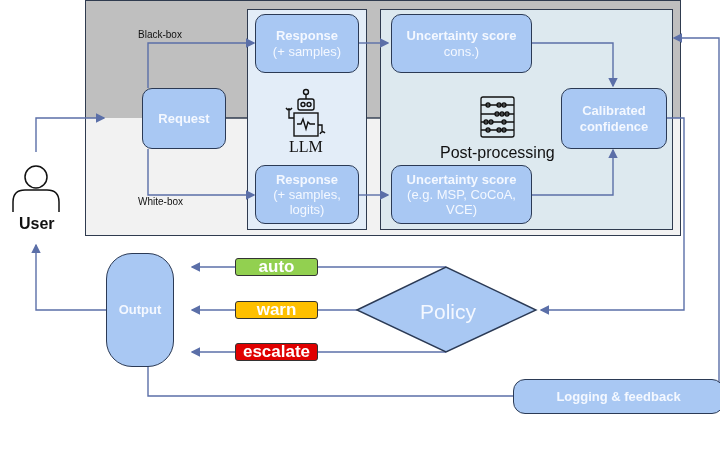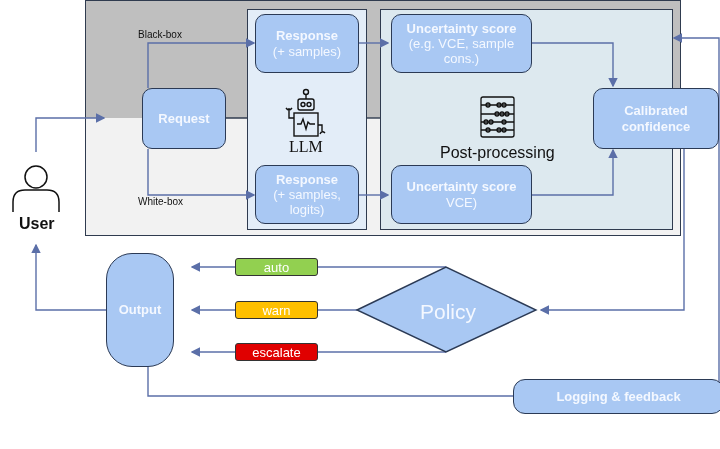--- a/index.html
+++ b/index.html
@@ -8,21 +8,21 @@
   .region-top { left: 86px; top: 1px; width: 595px; height: 117px; background: #bfbfbf; }
   .region-bottom { left: 86px; top: 118px; width: 595px; height: 118px; background: #f2f2f2; }
   .outer-frame { left: 85px; top: 0px; width: 596px; height: 236px; border: 1.5px solid #2f3b4f; box-sizing: border-box; }
   .panel { background: #dde9f3; border: 1.5px solid #2f3b4f; box-sizing: border-box; }
   .llm-panel { left: 247px; top: 9px; width: 120px; height: 221px; background: #e3edf8; }
   .post-panel { left: 380px; top: 9px; width: 293px; height: 221px; background: #dde9ef; }
   .box { background: #a9c8f3; border: 1.5px solid #2b3a55; border-radius: 10px; box-sizing: border-box; color: #f4f8ff; display: flex; flex-direction: column; align-items: center; justify-content: center; text-align: center; line-height: 1.18; }
   .box .b { font-weight: bold; font-size: 13px; }
   .box .n { font-size: 13px; }
   .label { font-size: 10px; color: #111; }
-  .badge { border: 1.5px solid #333; border-radius: 3px; box-sizing: border-box; color: #fff; font-weight: normal; font-size: 13px; display: flex; align-items: center; justify-content: center; }
+  .badge { border: 1.5px solid #333; border-radius: 3px; box-sizing: border-box; color: #fff; font-weight: bold; font-size: 17px; display: flex; align-items: center; justify-content: center; }
   svg.lines { position: absolute; left: 0; top: 0; }
   .caption { font-size: 16px; color: #111; }
 </style>
 </head>
 <body>
 
 <div class="abs region-top"></div>
 <div class="abs region-bottom"></div>
 <div class="abs outer-frame"></div>
 <div class="abs panel llm-panel"></div>
@@ -118,30 +118,30 @@
 </div>
 <div class="abs box" style="left:255px;top:165px;width:104px;height:59px;">
   <span class="b">Response</span>
   <span class="n">(+ samples,</span>
   <span class="n">logits)</span>
 </div>
 <div class="abs caption" style="left:289px;top:138px;font-family:Liberation Serif, serif;">LLM</div>
 
 <div class="abs box" style="left:391px;top:14px;width:141px;height:59px;">
   <span class="b">Uncertainty score</span>
-  <span class="n">(e.g. VCE, sample</span>
   <span class="n">cons.)</span>
 </div>
 <div class="abs box" style="left:391px;top:165px;width:141px;height:59px;">
   <span class="b">Uncertainty score</span>
+  <span class="n">(e.g. MSP, CoCoA,</span>
   <span class="n">VCE)</span>
 </div>
 <div class="abs caption" style="left:440px;top:144px;">Post-processing</div>
 
-<div class="abs box" style="left:561px;top:88px;width:126px;height:61px;margin-left:32px;">
+<div class="abs box" style="left:561px;top:88px;width:106px;height:61px;">
   <span class="b">Calibrated</span>
   <span class="b">confidence</span>
 </div>
 
 <div class="abs" style="left:420px;top:300px;font-size:21px;color:#f4f8ff;text-align:center;">Policy</div>
 
 <div class="abs badge" style="left:235px;top:258px;width:83px;height:18px;background:#92d050;">auto</div>
 <div class="abs badge" style="left:235px;top:301px;width:83px;height:18px;background:#ffc000;">warn</div>
 <div class="abs badge" style="left:235px;top:343px;width:83px;height:18px;background:#e00000;">escalate</div>
 

